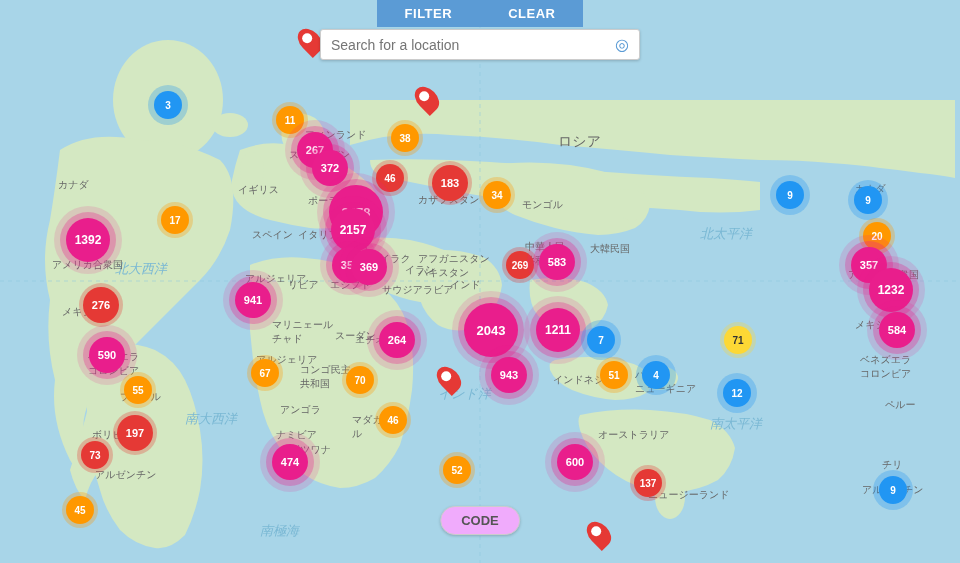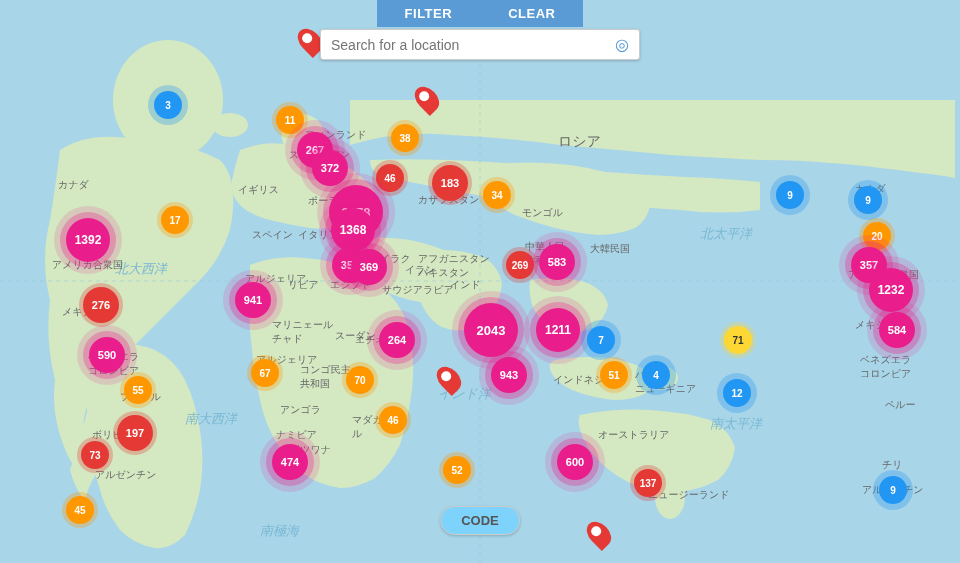--- a/index.html
+++ b/index.html
@@ -124,21 +124,21 @@
       top: 5px;
       left: 5px;
     }
 
     
     .code-btn {
       position: absolute;
       bottom: 28px;
       left: 50%;
       transform: translateX(-50%);
-      background: #7dd3fc;
+      background: #f0abfc;
       border: 1px solid #ccc;
       border-radius: 20px;
       padding: 6px 20px;
       font-size: 13px;
       font-weight: bold;
       color: #555;
       cursor: pointer;
       z-index: 100;
       box-shadow: 0 1px 3px rgba(0,0,0,0.2);
     }
@@ -250,21 +250,21 @@
   <div class="country-label" style="left:882px;top:458px;">チリ</div>
   <div class="country-label" style="left:862px;top:483px;">アルゼンチン</div>
   <div class="country-label" style="left:238px;top:183px;">イギリス</div>
   <div class="country-label" style="left:305px;top:128px;">フィンランド</div>
   <div class="country-label" style="left:289px;top:148px;">スウェーデン</div>
   <div class="country-label" style="left:308px;top:194px;">ポーランド</div>
   <div class="country-label" style="left:252px;top:228px;">スペイン</div>
   <div class="country-label" style="left:298px;top:228px;">イタリア</div>
   <div class="country-label" style="left:338px;top:243px;">トルコ</div>
   <div class="country-label" style="left:418px;top:193px;">カザフスタン</div>
-  <div class="country-label" style="left:522px;top:198px;margin-top:8px;">モンゴル</div>
+  <div class="country-label" style="left:522px;top:198px;">モンゴル</div>
   <div class="country-label" style="left:525px;top:240px;">中華人民<br>共和国</div>
   <div class="country-label" style="left:590px;top:242px;">大韓民国</div>
   <div class="country-label" style="left:418px;top:252px;">アフガニスタン<br>パキスタン</div>
   <div class="country-label" style="left:380px;top:252px;">イラク</div>
   <div class="country-label" style="left:405px;top:263px;">イラン</div>
   <div class="country-label" style="left:382px;top:283px;">サウジアラビア</div>
   <div class="country-label" style="left:450px;top:278px;">インド</div>
   <div class="country-label" style="left:245px;top:272px;">アルジェリア</div>
   <div class="country-label" style="left:288px;top:278px;">リビア</div>
   <div class="country-label" style="left:330px;top:278px;">エジプト</div>
@@ -285,21 +285,21 @@
   <div id="markers-container">
       <div class="marker m-blue sz-sm" style="left: 168px; top: 105px; z-index: 50;">3</div>
       <div class="marker m-orange sz-sm" style="left: 290px; top: 120px; z-index: 50;">11</div>
       <div class="marker m-pink sz-md" style="left: 315px; top: 150px; z-index: 50;">267</div>
       <div class="marker m-pink sz-md" style="left: 330px; top: 168px; z-index: 50;">372</div>
       <div class="marker m-orange sz-sm" style="left: 405px; top: 138px; z-index: 50;">38</div>
       <div class="marker m-red sz-sm" style="left: 390px; top: 178px; z-index: 50;">46</div>
       <div class="marker m-red sz-md" style="left: 450px; top: 183px; z-index: 50;">183</div>
       <div class="marker m-orange sz-sm" style="left: 497px; top: 195px; z-index: 50;">34</div>
       <div class="marker m-pink sz-xl" style="left: 356px; top: 212px; z-index: 50;">3478</div>
-      <div class="marker m-pink sz-lg" style="left: 353px; top: 230px; z-index: 50;">1368</div>
+      <div class="marker m-pink sz-lg" style="left: 353px; top: 230px; z-index: 50;">2157</div>
       <div class="marker m-pink sz-md" style="left: 350px; top: 265px; z-index: 50;">352</div>
       <div class="marker m-pink sz-md" style="left: 369px; top: 267px; z-index: 50;">369</div>
       <div class="marker m-red sz-sm" style="left: 520px; top: 265px; z-index: 50; text-align: center;">269</div>
       <div class="marker m-pink sz-md" style="left: 557px; top: 262px; z-index: 50;">583</div>
       <div class="marker m-pink sz-lg" style="left: 88px; top: 240px; z-index: 50;">1392</div>
       <div class="marker m-red sz-md" style="left: 101px; top: 305px; z-index: 50;">276</div>
       <div class="marker m-pink sz-md" style="left: 107px; top: 355px; z-index: 50;">590</div>
       <div class="marker m-orange sz-sm" style="left: 138px; top: 390px; z-index: 50;">55</div>
       <div class="marker m-red sz-md" style="left: 135px; top: 433px; z-index: 50;">197</div>
       <div class="marker m-red sz-sm" style="left: 95px; top: 455px; z-index: 50;">73</div>

